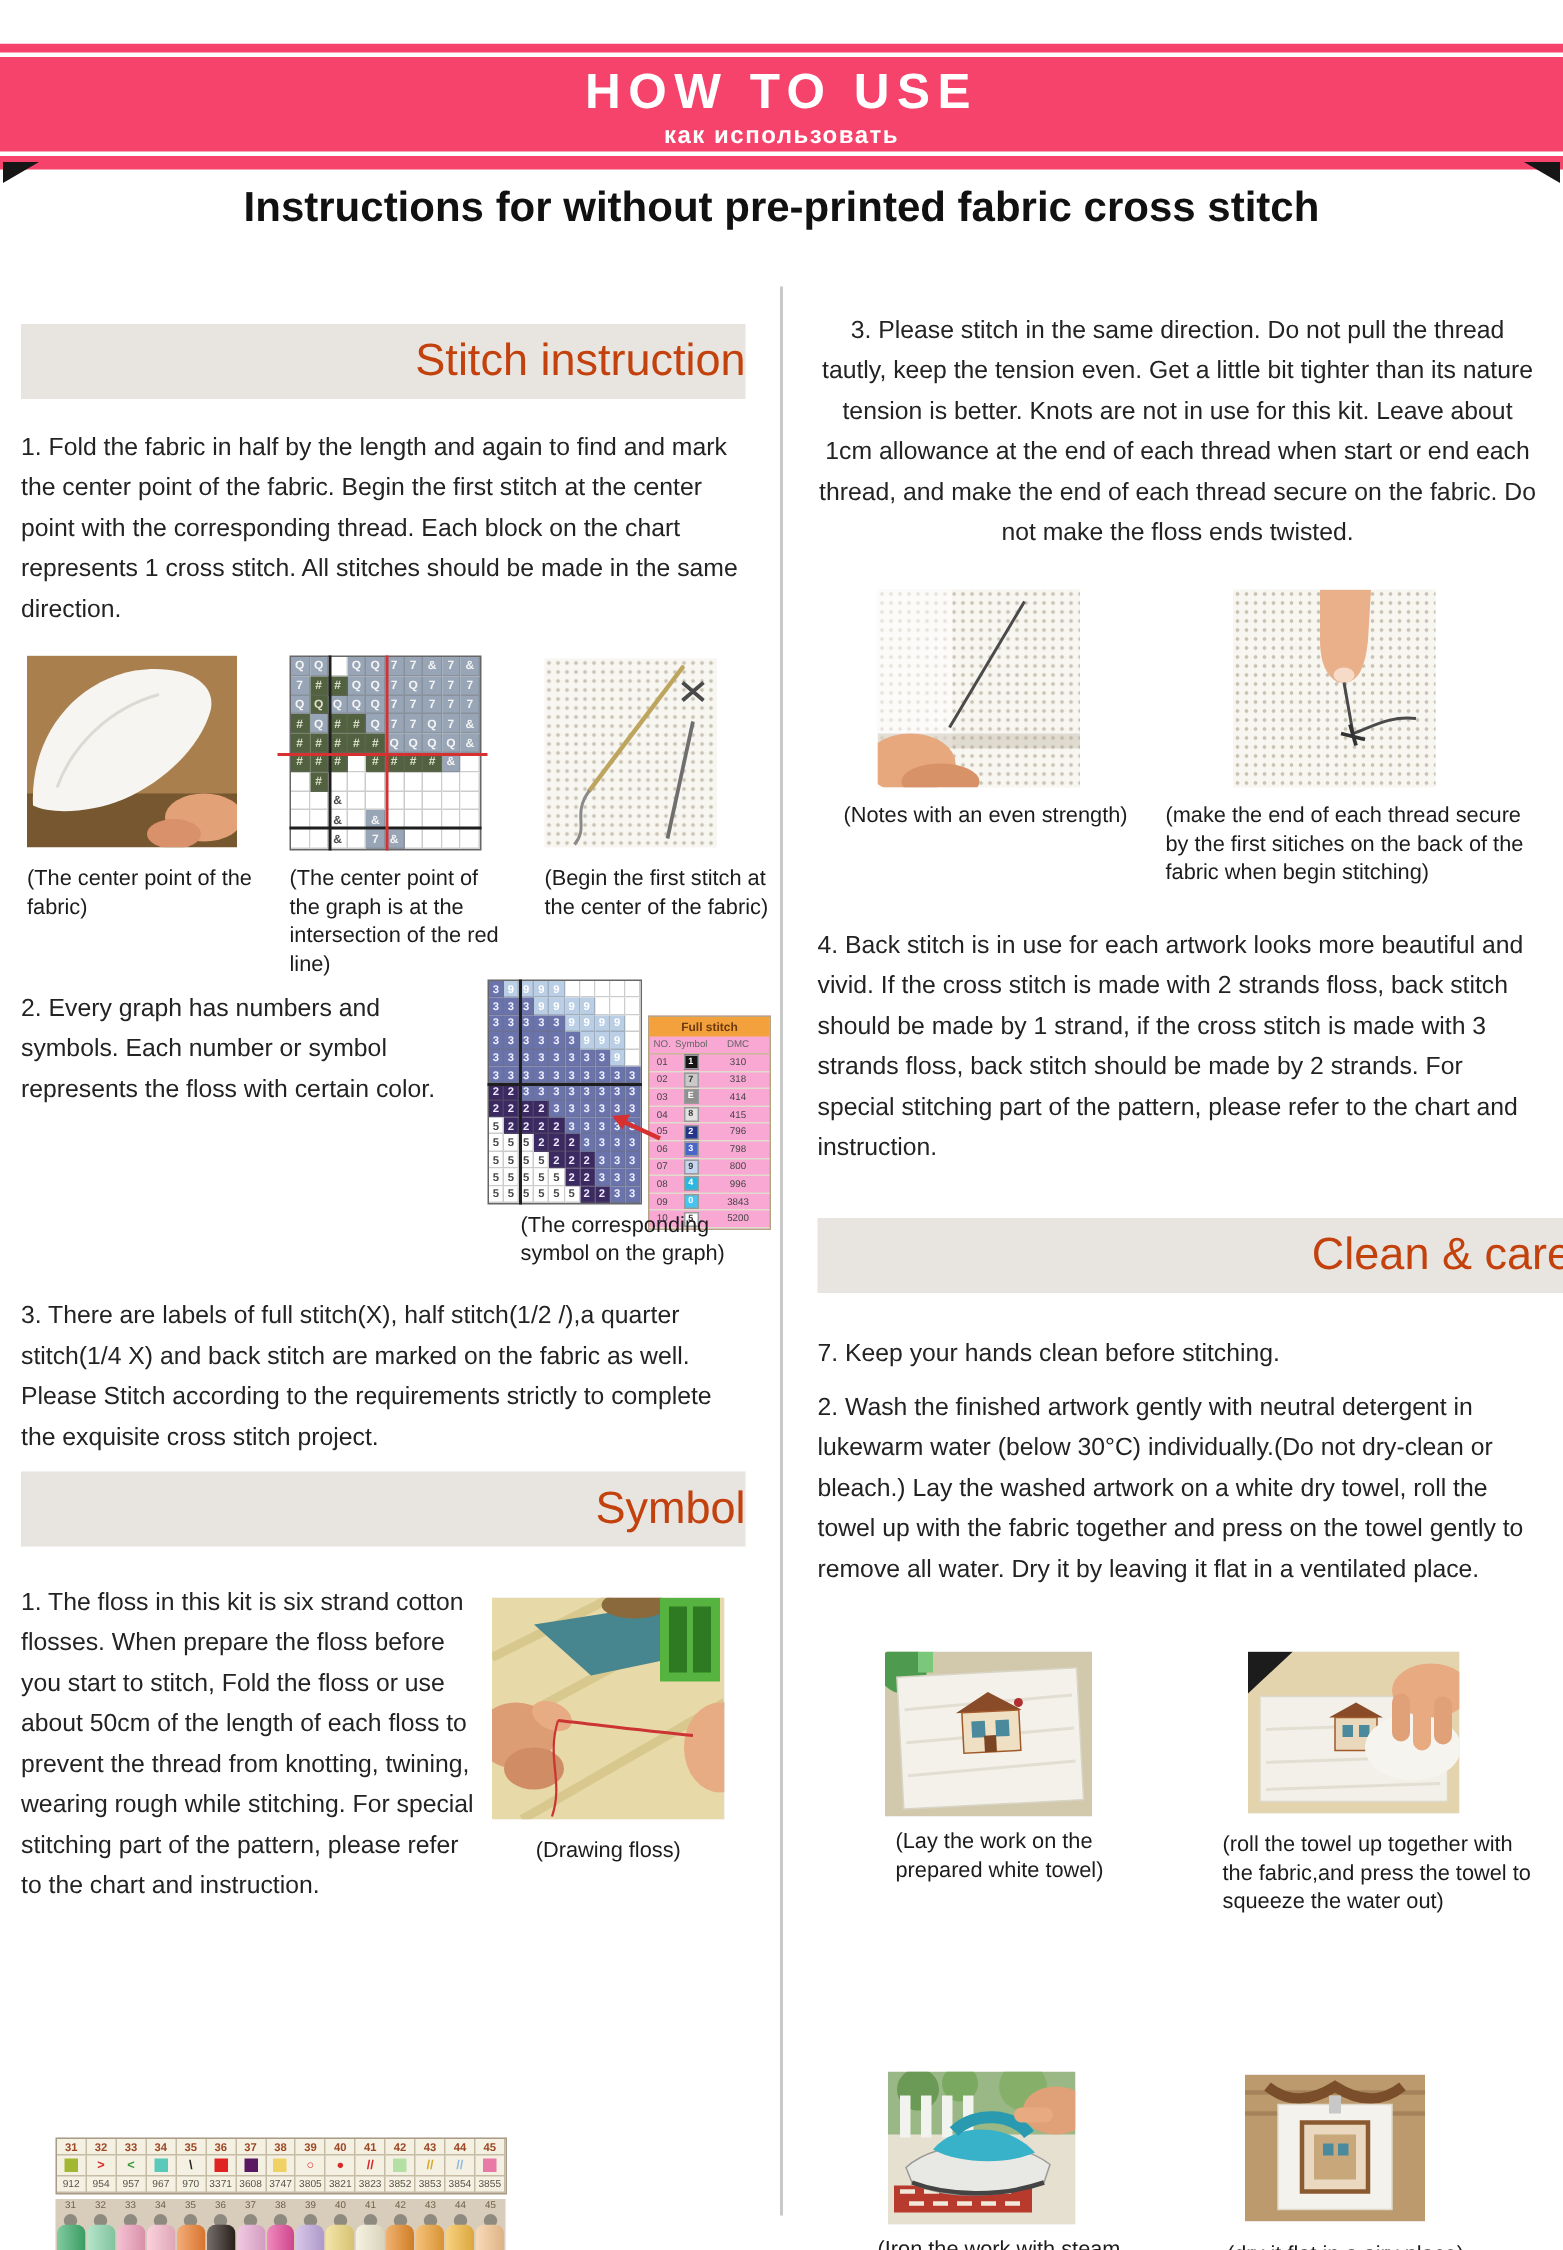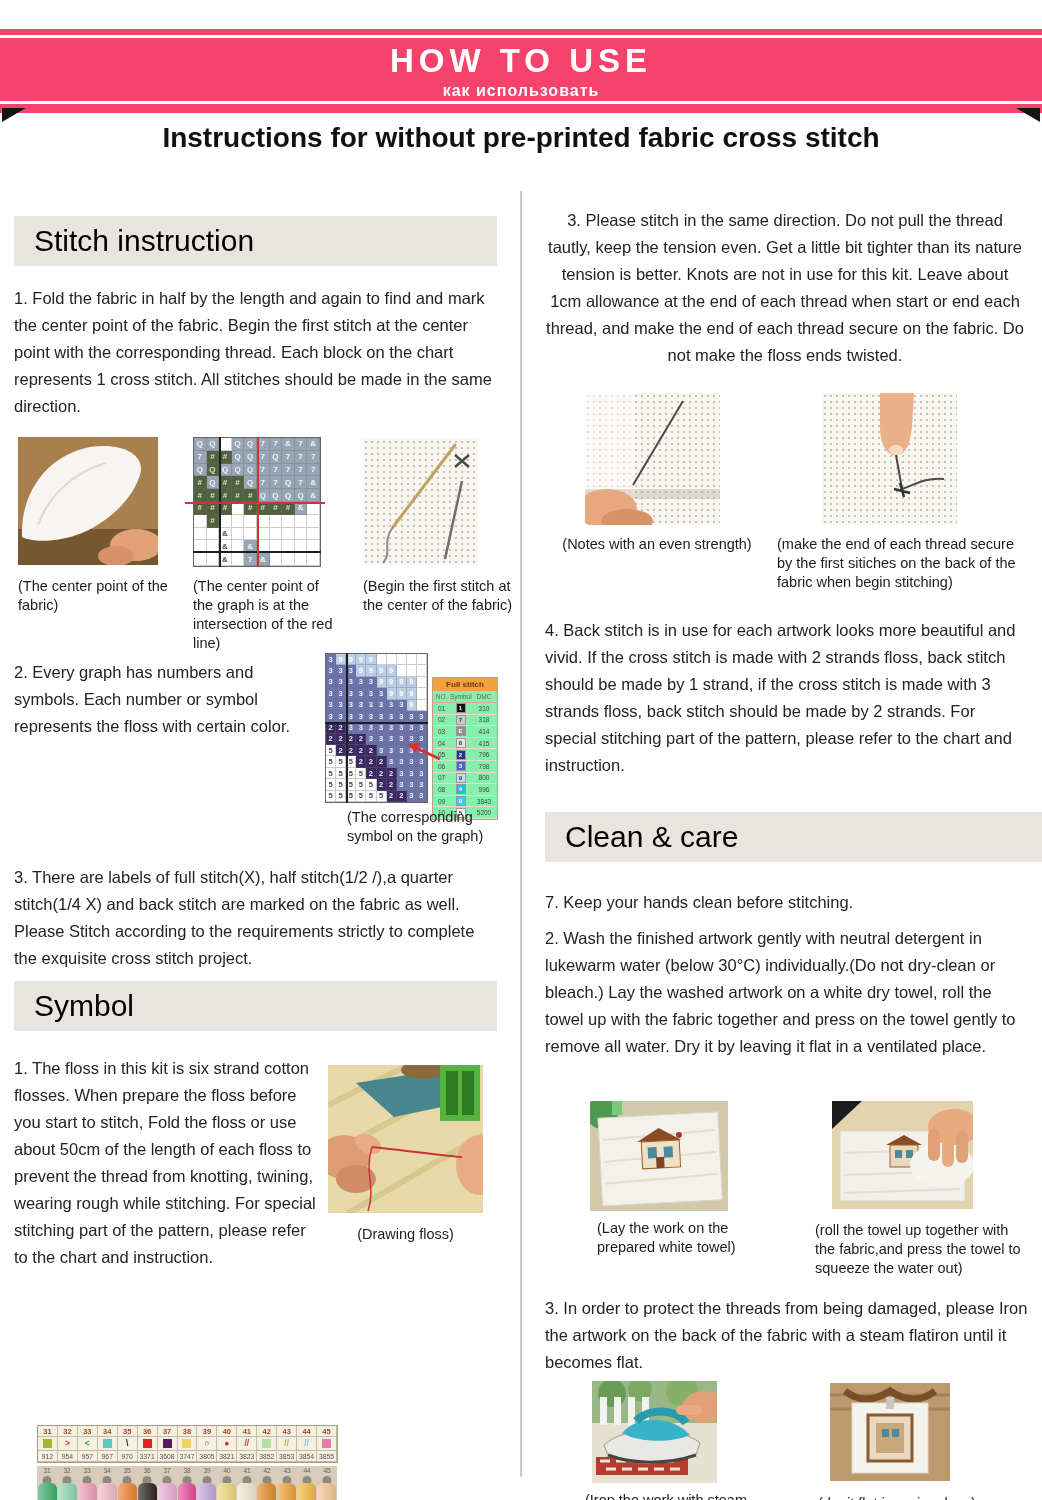--- a/index.html
+++ b/index.html
@@ -17,22 +17,22 @@
   .tri-tr{right:2px;top:79px;border-top:14px solid #161616;border-left:24px solid transparent;}
   .tri-bl{left:0;bottom:4px;border-bottom:11px solid #161616;border-right:18px solid transparent;}
   .tri-br{right:0;bottom:4px;border-bottom:11px solid #161616;border-left:18px solid transparent;}
 
   .page-title{position:absolute;left:0;top:93px;width:1042px;margin:0;text-align:center;
               font-size:28px;font-weight:700;color:#111;}
 
   .divider{position:absolute;left:520px;top:162px;width:2px;height:1286px;background:#c9c9c9;}
 
   
-  .secbar{position:absolute;height:50px;background:#e8e4e0;color:#000000;font-size:30px;
-          line-height:50px;padding-left:20px;box-sizing:border-box;font-weight:400;}
+  .secbar{position:absolute;height:50px;background:#e8e4e0;color:#c2410c;font-size:30px;
+          line-height:50px;padding-left:20px;box-sizing:border-box;font-weight:400;text-align:right;}
   #bar-stitch{left:14px;top:187px;width:483px;}
   #bar-notes{left:14px;top:952px;width:483px;}
   #bar-clean{left:545px;top:783px;width:503px;}
 
   
   .para{position:absolute;font-size:16.5px;line-height:27px;color:#232323;}
   #l-para1{left:14px;top:256px;width:484px;}
   #l-para2{left:14px;top:630px;width:300px;}
   #l-para3{left:14px;top:835px;width:484px;}
   #l-notes1{left:14px;top:1026px;width:306px;}
@@ -88,21 +88,21 @@
   .gc-k{background:#3b2a62;color:#efeaff;}
   .gc-w{background:#fff;color:#4a4a4a;}
   .ovl{position:absolute;}
   .red-v{left:50%;top:0;bottom:0;width:2px;background:#d63030;}
   .red-h{top:50%;left:-8px;right:-4px;height:2px;background:#d63030;}
   .blk-v{left:20%;top:0;bottom:0;width:2px;background:#1e1e1e;}
   .blk-h-low{top:88%;left:0;right:0;height:2px;background:#1e1e1e;}
   .blk-h-mid{top:46%;left:0;right:0;height:2px;background:#1e1e1e;}
 
   
-  #legend{position:absolute;left:432px;top:648px;width:66px;background:#86efac;border:1px solid #b5a586;box-sizing:border-box;}
+  #legend{position:absolute;left:432px;top:648px;width:82px;background:#f9a8d4;border:1px solid #b5a586;box-sizing:border-box;}
   .lg-title{height:13px;background:#f2a13c;color:#6e3a0e;font-weight:700;text-align:center;font-size:8px;line-height:13px;}
   .lg-head,.lg-row{display:grid;grid-template-columns:17px 21px 1fr;align-items:center;text-align:center;}
   .lg-head{height:11px;font-size:6.5px;color:#666;border-bottom:1px solid #c8b898;}
   .lg-row{height:10.6px;font-size:6.5px;color:#444;border-bottom:1px solid #e2dccc;}
   .lg-sym{width:8px;height:8px;margin:0 auto;font-size:6px;line-height:8px;font-weight:700;border:0.5px solid #999;}
   #arrow-svg{position:absolute;left:408px;top:712px;width:34px;height:26px;}
 
   
   #floss-table{position:absolute;left:37px;top:1396px;width:301px;background:#f5f1e2;border:1px solid #a89c88;box-sizing:border-box;}
   .frow{display:grid;grid-template-columns:repeat(15,1fr);}
@@ -730,21 +730,20 @@
       <ellipse cx="110" cy="64" rx="32" ry="22" fill="#f6f4ee"></ellipse>
       <ellipse cx="122" cy="26" rx="26" ry="18" fill="#e8aa80"></ellipse>
       <rect x="96" y="28" width="12" height="32" rx="6" fill="#e0a078"></rect>
       <rect x="110" y="32" width="12" height="34" rx="6" fill="#e8aa80"></rect>
       <rect x="124" y="30" width="12" height="32" rx="6" fill="#e0a078"></rect>
     </svg>
   </div>
   <div class="caption" id="cap-roll">(roll the towel up together with the fabric,and press the towel to squeeze the water out)</div>
   <div class="caption" id="cap-lay">(Lay the work on the prepared white towel)</div>
 
-  <div class="para" id="r-clean3">3. In order to protect the threads from being damaged, please Iron the artwork on the back of the fabric with a steam flatiron until it becomes flat.</div>
 
   <div class="photo" id="fig-iron">
     <svg viewBox="0 0 125 102" preserveAspectRatio="none">
       <rect width="125" height="102" fill="#e6e0d0"></rect>
       <rect width="125" height="42" fill="#9ab886"></rect>
       <circle cx="20" cy="12" r="14" fill="#6a9a56"></circle>
       <circle cx="48" cy="8" r="12" fill="#7aaa62"></circle>
       <circle cx="90" cy="10" r="16" fill="#86b06a"></circle>
       <rect x="8" y="16" width="7" height="28" fill="#f2f2ee"></rect>
       <rect x="22" y="16" width="7" height="28" fill="#f2f2ee"></rect>

